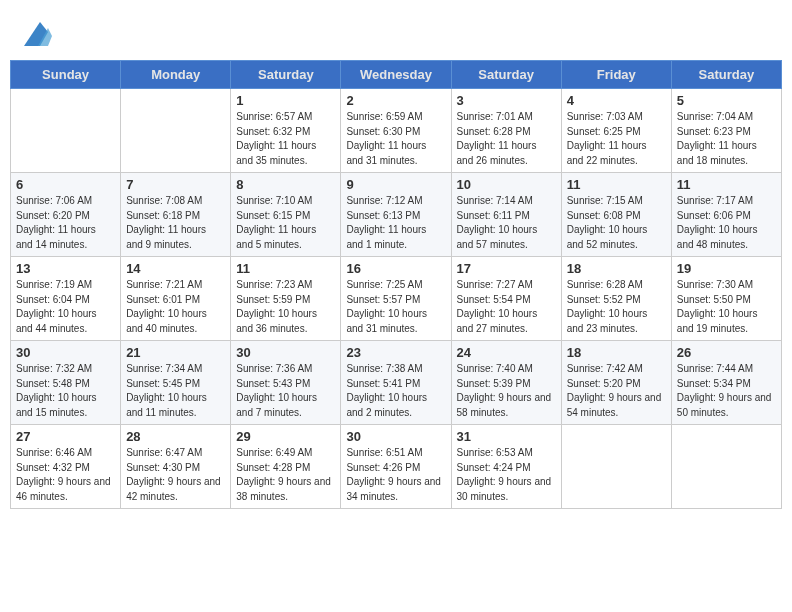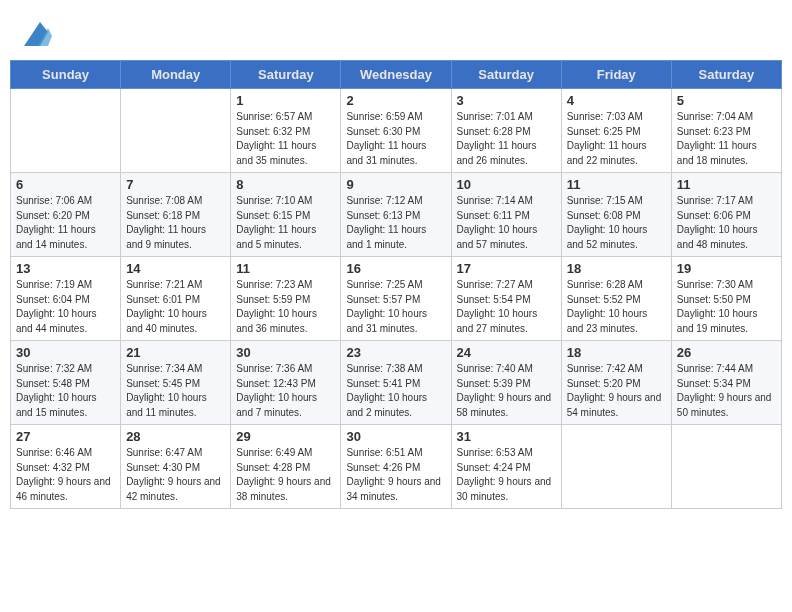--- a/index.html
+++ b/index.html
@@ -255,21 +255,21 @@
         </td>
         <td>
           <div class="day-number">21</div>
           <div class="day-info">Sunrise: 7:34 AM
 Sunset: 5:45 PM
 Daylight: 10 hours and 11 minutes.</div>
         </td>
         <td>
           <div class="day-number">30</div>
           <div class="day-info">Sunrise: 7:36 AM
-Sunset: 12:43 PM
+Sunset: 5:43 PM
 Daylight: 10 hours and 7 minutes.</div>
         </td>
         <td>
           <div class="day-number">23</div>
           <div class="day-info">Sunrise: 7:38 AM
 Sunset: 5:41 PM
 Daylight: 10 hours and 2 minutes.</div>
         </td>
         <td>
           <div class="day-number">24</div>

